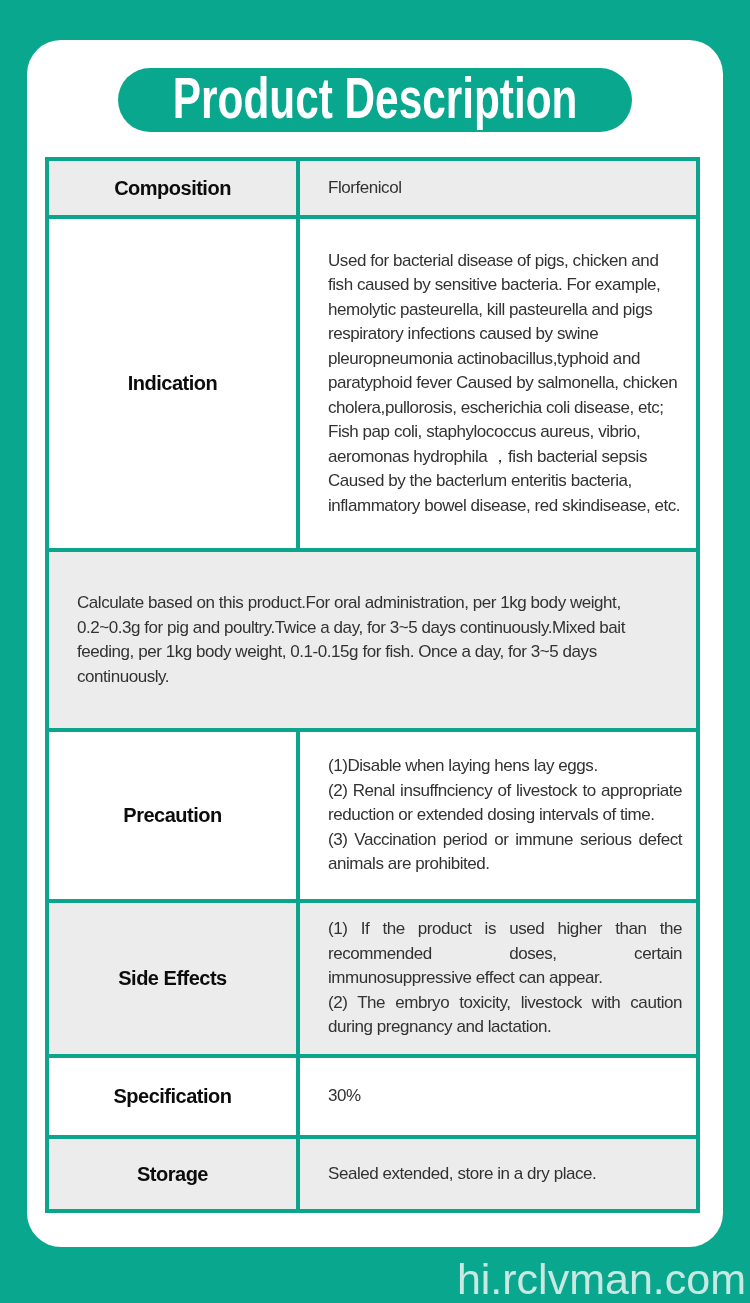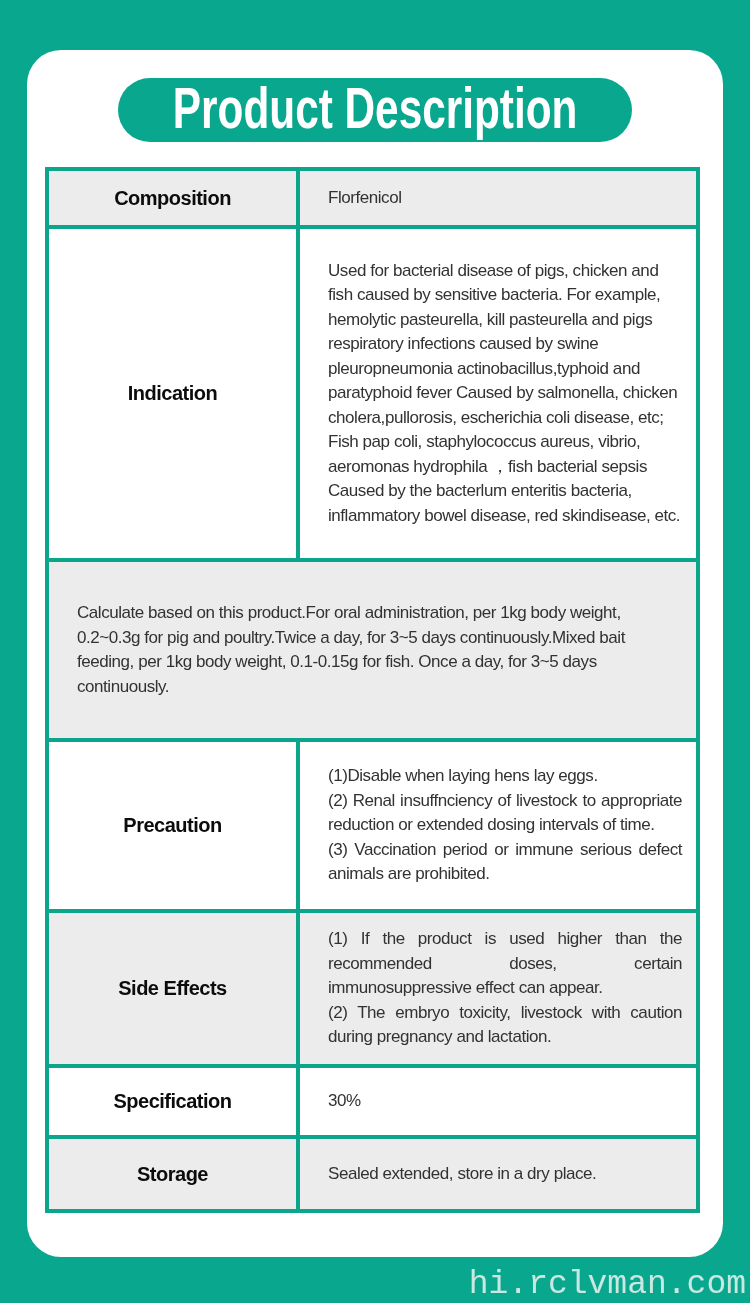--- a/index.html
+++ b/index.html
@@ -5,21 +5,21 @@
   html,body{margin:0;padding:0;}
   body{
     width:750px;height:1303px;
     background:#0aa78f;
     position:relative;
     overflow:hidden;
     font-family:"Liberation Sans","DejaVu Sans",sans-serif;
   }
   .card{
     position:absolute;
-    left:27px;top:50px;
+    left:27px;top:40px;
     width:696px;height:1207px;
     background:#ffffff;
     border-radius:34px;
   }
   .pill{
     position:absolute;
     left:91px;top:28px;
     width:514px;height:64px;
     background:#0aa78f;
     border-radius:32px;
@@ -50,21 +50,21 @@
     box-sizing:border-box;
     background:#ffffff;
   }
   .trow + .trow{border-top:4px solid #0aa58b;}
   .trow.gray{background:#ececec;}
   .r1{height:54px;}
   .r2{height:333px;}
   .r3{height:180px;}
   .r4{height:171px;}
   .r5{height:155px;}
-  .r6{height:71px;}
+  .r6{height:81px;}
   .r7{height:74px;}
   .tlabel{
     width:251px;
     box-sizing:border-box;
     border-right:4px solid #0aa58b;
     display:flex;align-items:center;justify-content:center;
     text-align:center;
     padding:0 26px;
     flex-shrink:0;
   }
@@ -86,22 +86,22 @@
     font-size:17px;
     letter-spacing:-0.45px;
     line-height:24.5px;
     color:#323232;
     text-align:left;
   }
   .tcell.justify p{text-align:justify;}
   .watermark{
     position:absolute;
     right:4px;bottom:2px;
-    font-family:Liberation Mono, monospace;
-    font-size:33px;
+    font-family:Liberation Sans, sans-serif;
+    font-size:43px;
     line-height:1;
     color:rgba(228,241,237,0.88);
     white-space:nowrap;
   }
 </style>
 </head>
 <body>
 
 <div class="card">
 

